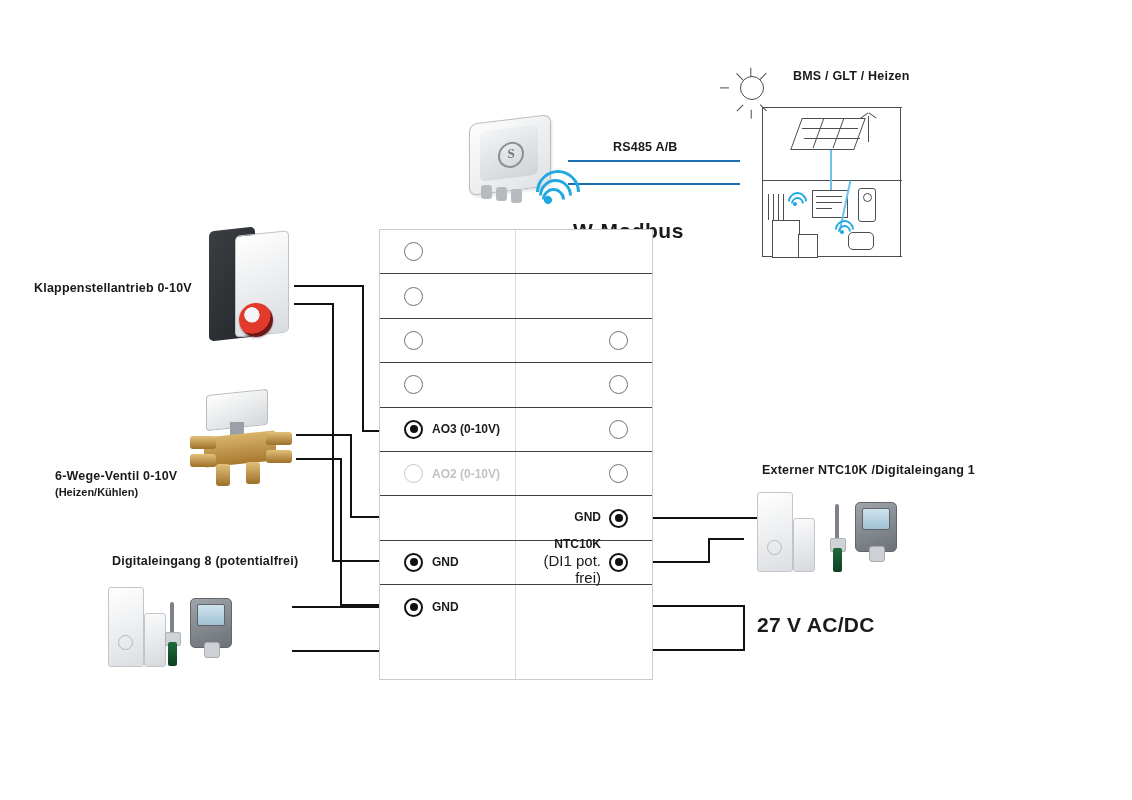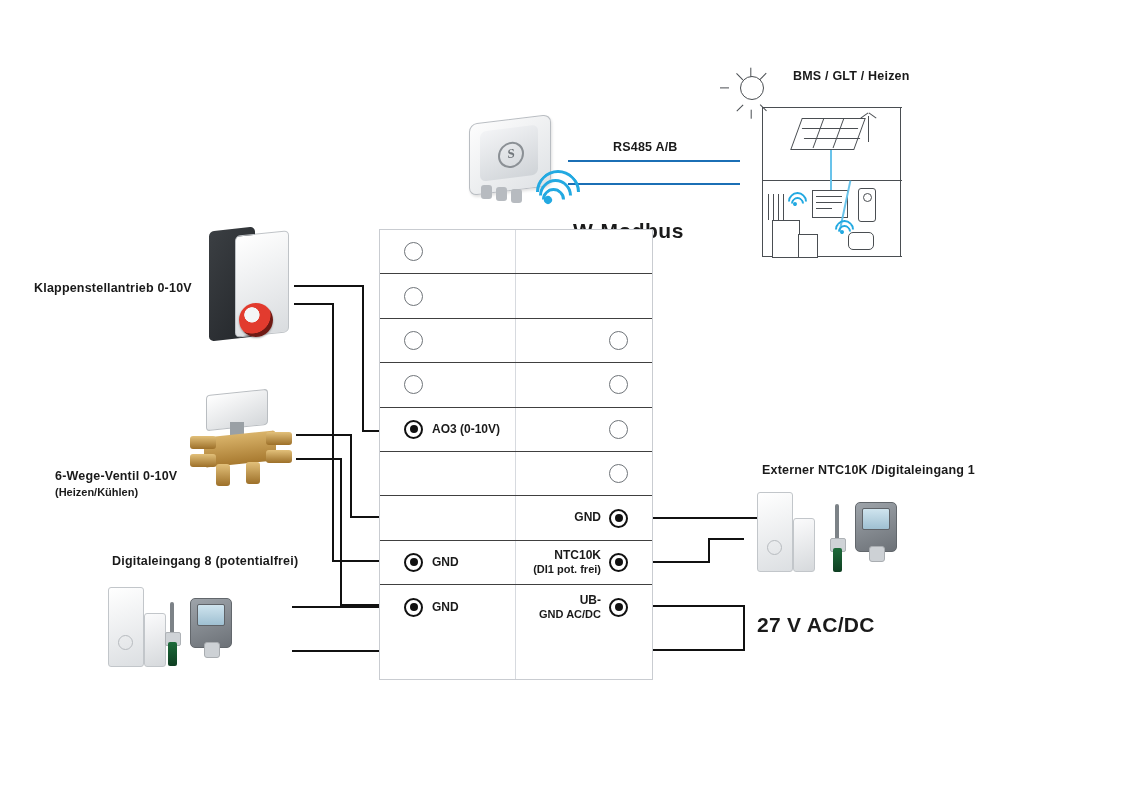--- a/index.html
+++ b/index.html
@@ -23,21 +23,21 @@
   .cell.right{left:136px;width:136px;}
   .dot{width:19px;height:19px;border-radius:50%;border:1.6px solid #6f7479;box-sizing:border-box;background:#fff;flex:0 0 auto;}
   .dot.filled{border:2.2px solid #111;position:relative;}
   .dot.filled:after{content:"";position:absolute;left:50%;top:50%;width:8px;height:8px;margin:-4px 0 0 -4px;border-radius:50%;background:#111;}
   .dot.muted{border-color:#c5c8cc;}
   .cell.left .dot{margin-left:24px;}
   .cell.left .ctxt{margin-left:9px;font-size:12px;font-weight:700;}
   .cell.right{justify-content:flex-end;}
   .cell.right .dot{margin-right:24px;margin-left:8px;}
   .cell.right .ctxt{font-size:12px;font-weight:700;text-align:right;line-height:1.15;}
-  .ctxt .sub{display:block;font-size:11px;font-weight:700;}
+  .ctxt .sub{display:block;font-size:15px;font-weight:400;}
   .ctxt.dim{color:#c0c3c7;}
 
   
   .wire{position:absolute;background:#111;}
   .wh{height:2px;}
   .wv{width:2px;}
   .bluewire{position:absolute;background:#1b6fb5;height:2px;}
 
   
   #wmodbus{left:573px;top:219px;font-size:21px;font-weight:700;letter-spacing:.5px;}
@@ -321,20 +321,24 @@
       <div class="dot filled"></div>
       <div class="ctxt">AO3 (0-10V)</div>
     </div>
     <div class="cell right">
       <div class="ctxt"></div>
       <div class="dot"></div>
     </div>
   </div>
 
   <div class="trow" style="top:222px;">
+    <div class="cell left">
+      <div class="dot muted"></div>
+      <div class="ctxt dim">AO2 (0-10V)</div>
+    </div>
     <div class="cell right">
       <div class="ctxt"></div>
       <div class="dot"></div>
     </div>
   </div>
 
   <div class="trow" style="top:266.4px;">
     <div class="cell right">
       <div class="ctxt">GND</div>
       <div class="dot filled"></div>
@@ -353,22 +357,15 @@
       </div>
       <div class="dot filled"></div>
     </div>
   </div>
 
   <div class="trow" style="top:355.2px;">
     <div class="cell left">
       <div class="dot filled"></div>
       <div class="ctxt">GND</div>
     </div>
-    <div class="cell right">
-      <div class="ctxt">
-        <span>UB-</span>
-        <span class="sub">GND AC/DC</span>
-      </div>
-      <div class="dot filled"></div>
-    </div>
   </div>
 
 </div>
 
 </body></html>

